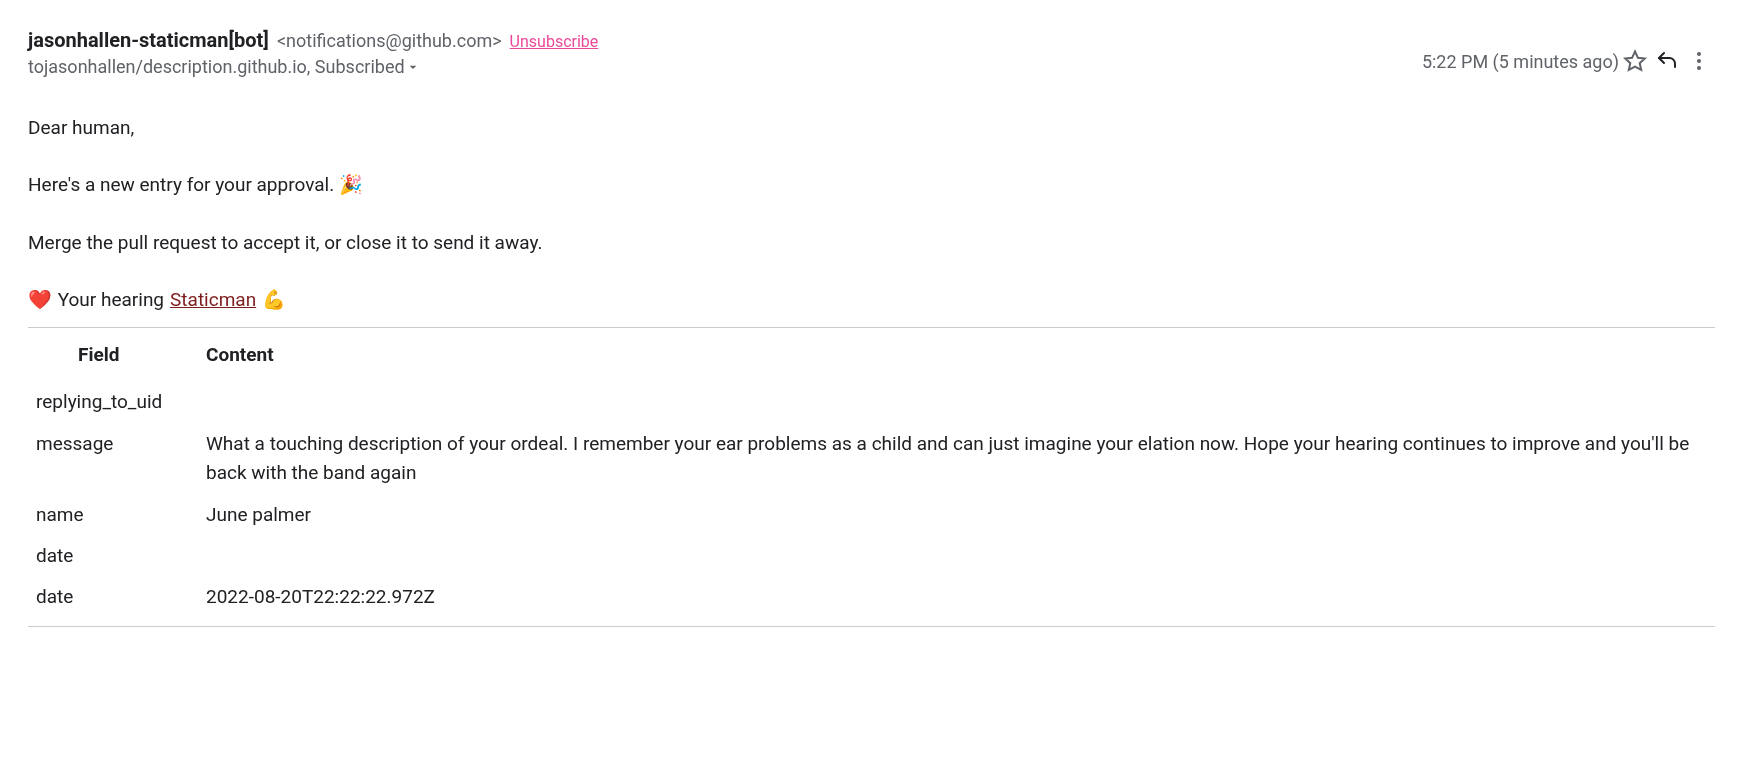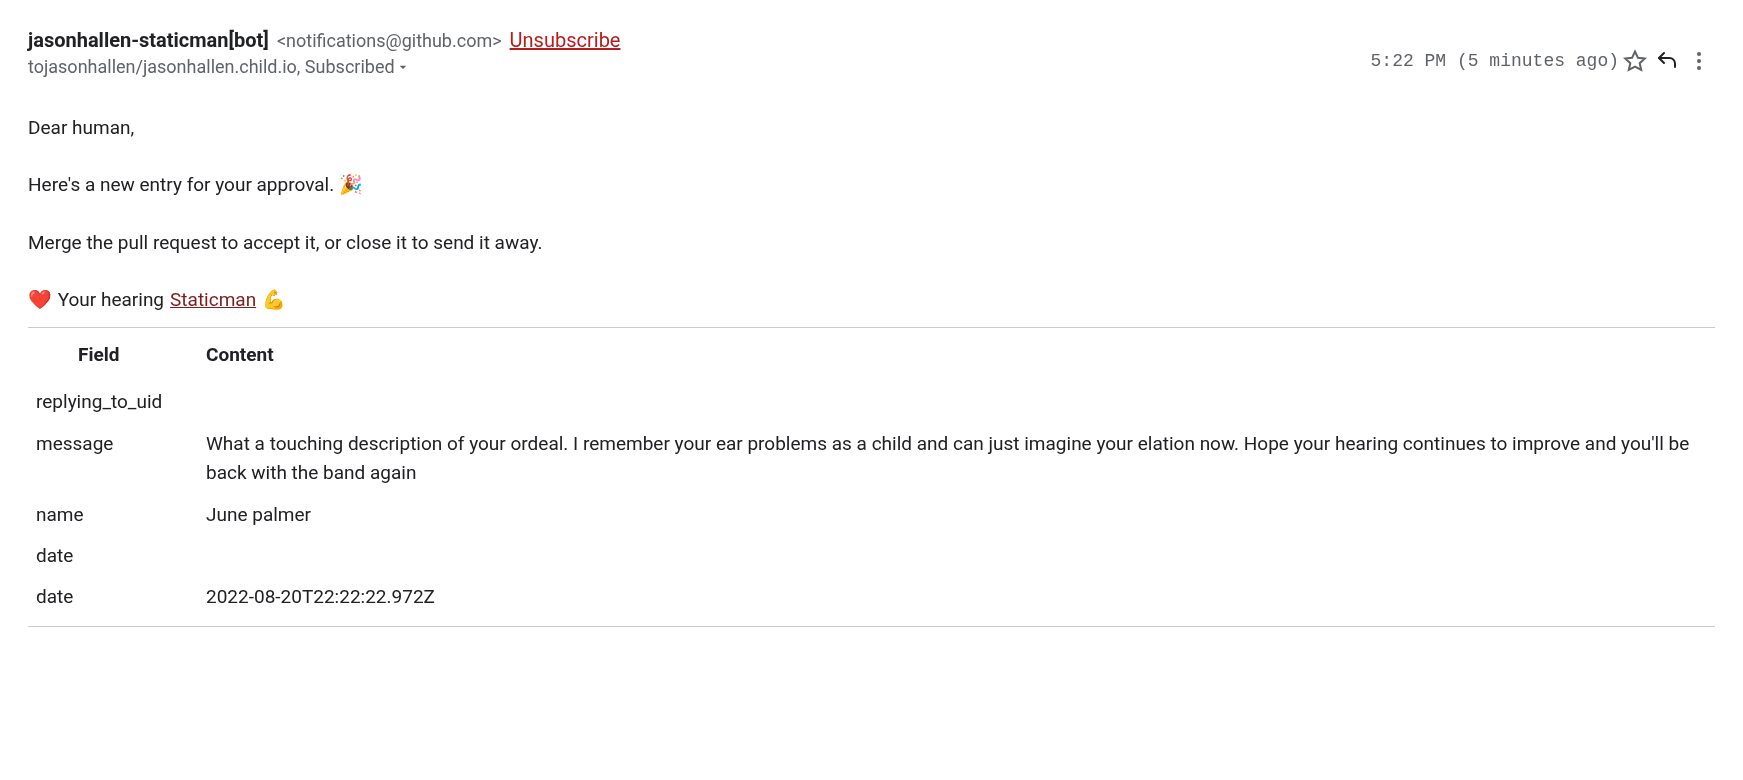--- a/index.html
+++ b/index.html
@@ -32,37 +32,36 @@
     .sender-name {
       font-weight: 700;
       font-size: 20px;
       color: #202124;
     }
     .sender-email {
       color: #5f6368;
       font-size: 18px;
     }
     .unsubscribe {
-      color: #b91c1c;
+      color: #ec4899;
       text-decoration: underline;
       cursor: pointer;
-      font-size: 20px;
+      font-size: 16px;
     }
     .recipient-line {
       display: flex;
       align-items: center;
       gap: 0;
       color: #5f6368;
       font-size: 18px;
       margin-top: 4px;
     }
     .header-right {
       display: flex;
       align-items: center;
-      font-family: Liberation Mono, monospace;
     }
     .timestamp {
       color: #5f6368;
       font-size: 18px;
       white-space: nowrap;
     }
     .icon-btn {
       display: flex;
       align-items: center;
       justify-content: center;
@@ -148,21 +147,21 @@
 
 <div class="email-header">
   <div class="header-left">
     <div class="sender-line">
       <span class="sender-name">jasonhallen-staticman[bot]</span>
       <span class="sender-email">&lt;notifications@github.com&gt;</span>
       <span class="unsubscribe">Unsubscribe</span>
     </div>
     <div class="recipient-line">
       <span>to</span>
-      <span>jasonhallen/jasonhallen.child.io, Subscribed</span>
+      <span>jasonhallen/description.github.io, Subscribed</span>
       <span class="dropdown-icon">
         <svg viewBox="0 0 24 24">
             <path d="M7 10l5 5 5-5z"></path>
           </svg>
       </span>
     </div>
   </div>
   <div class="header-right">
     <span class="timestamp">5:22 PM (5 minutes ago)</span>
     <span class="icon-btn">

